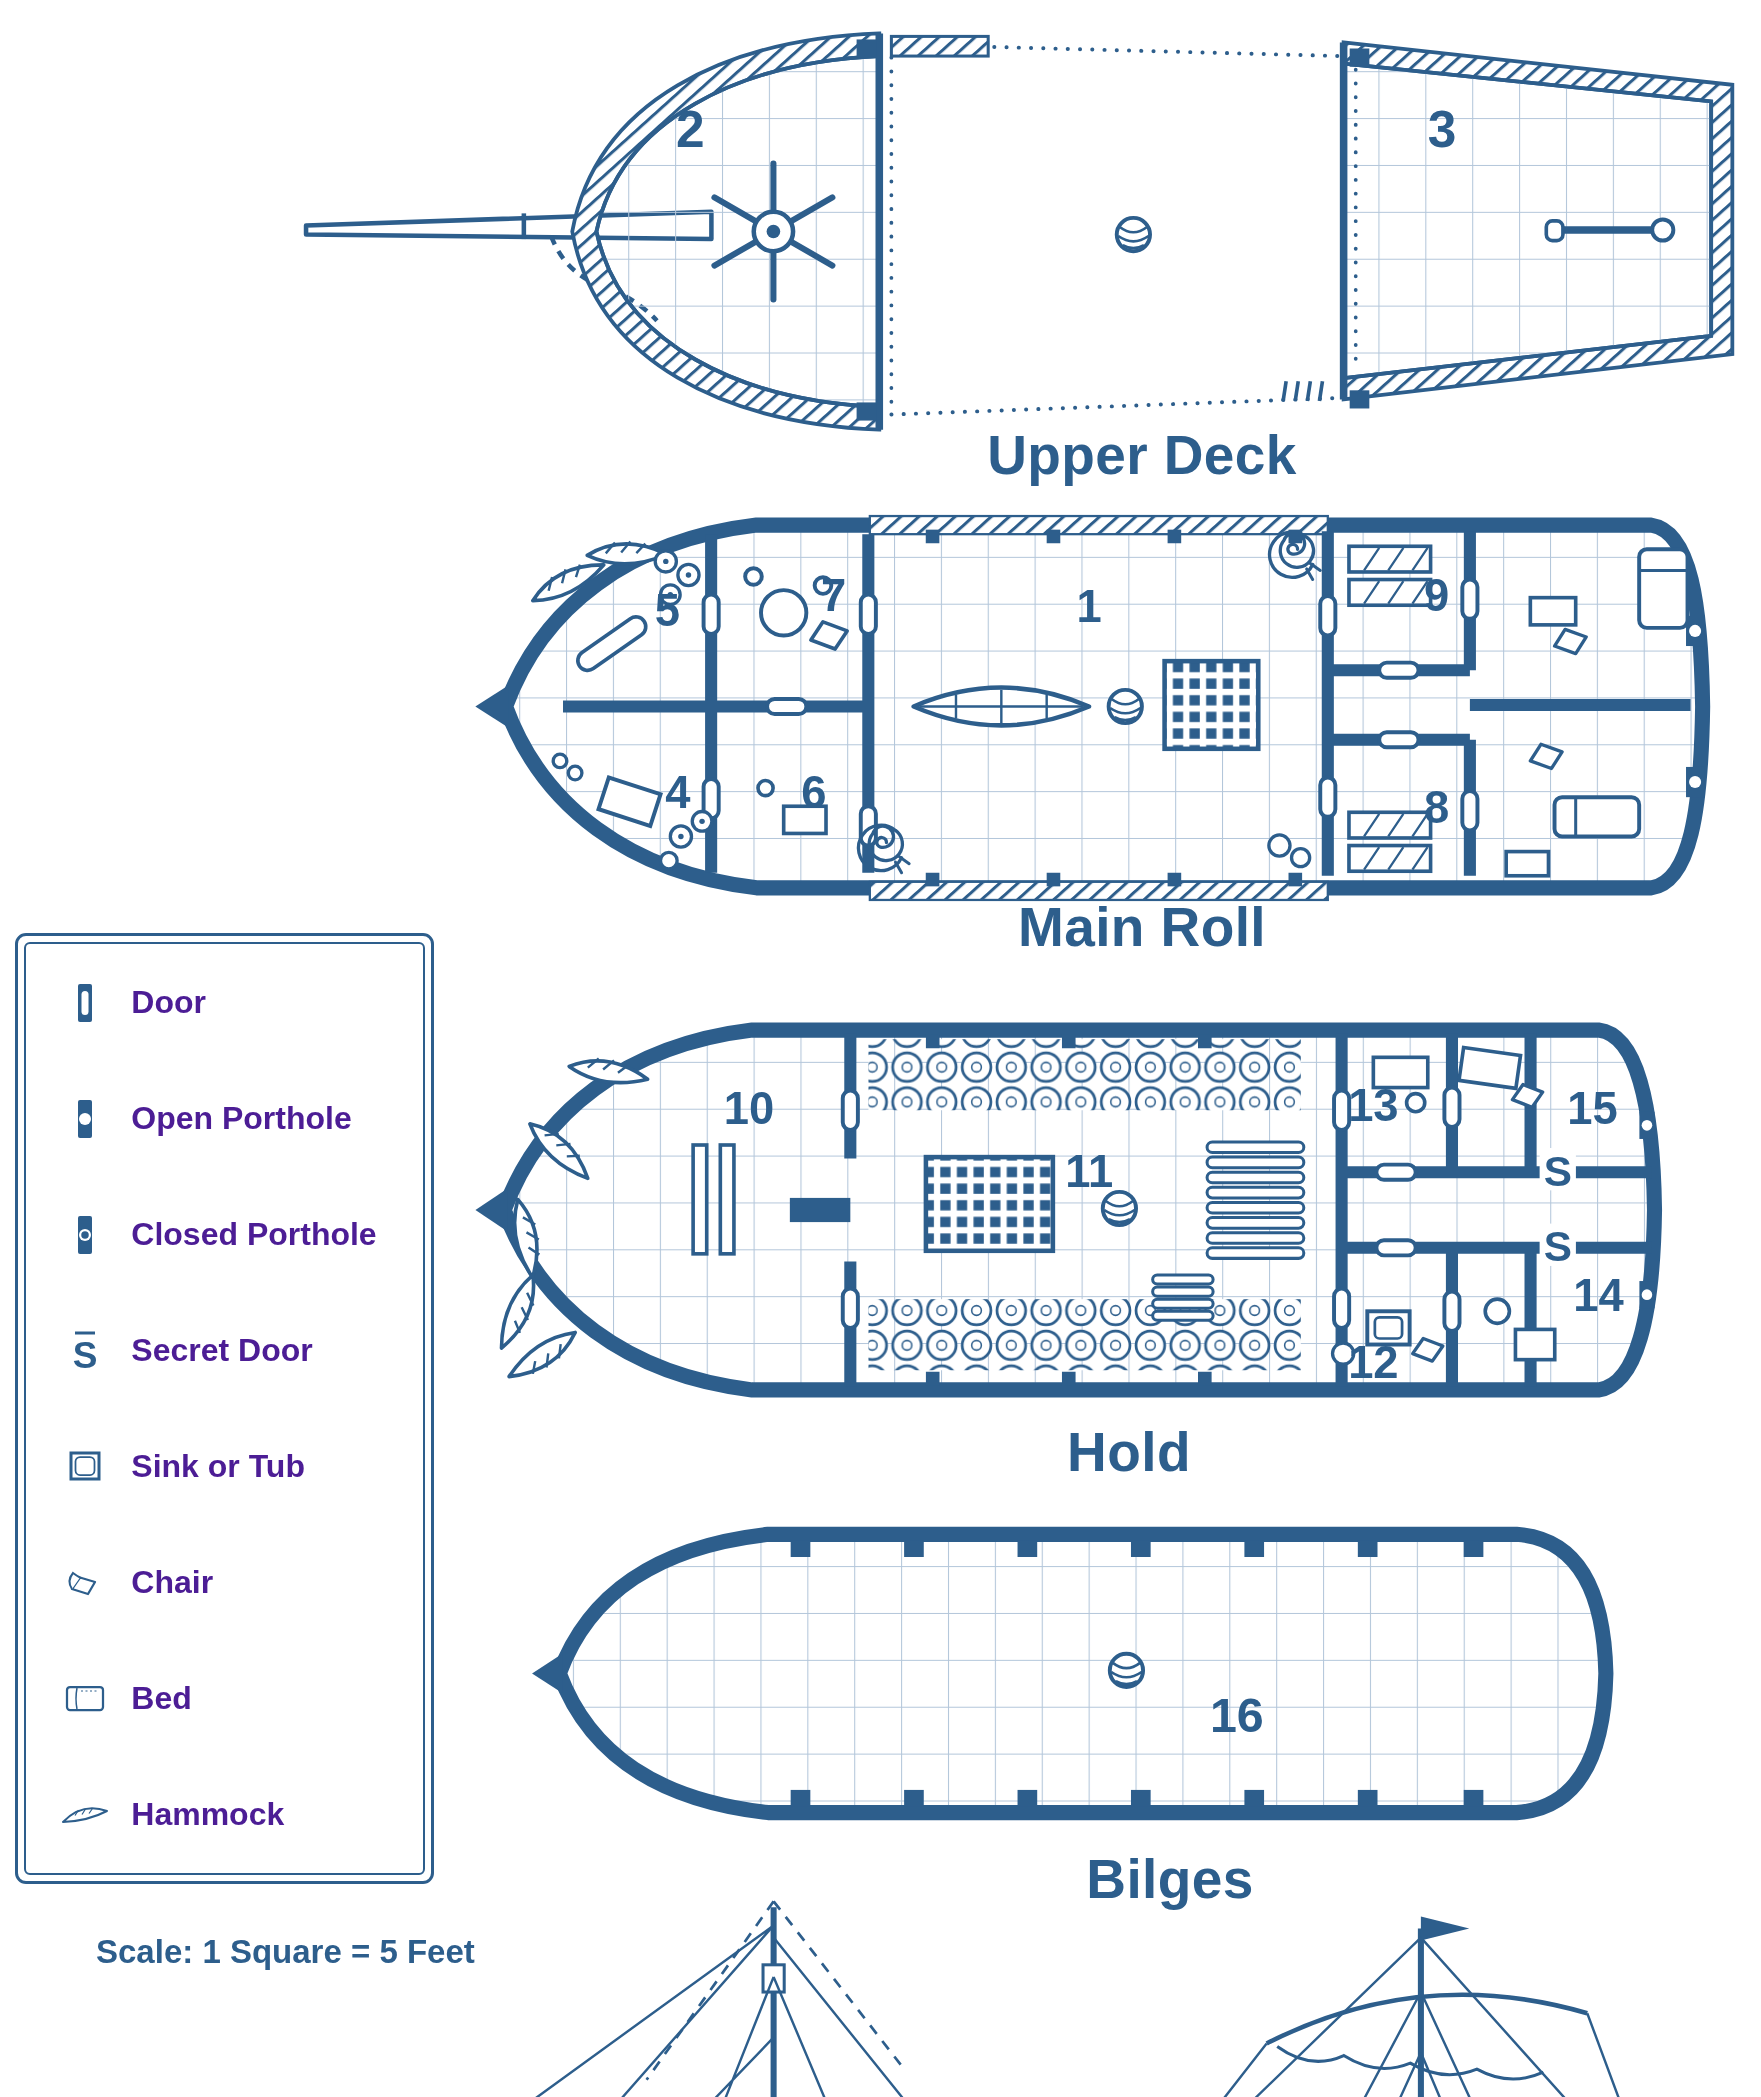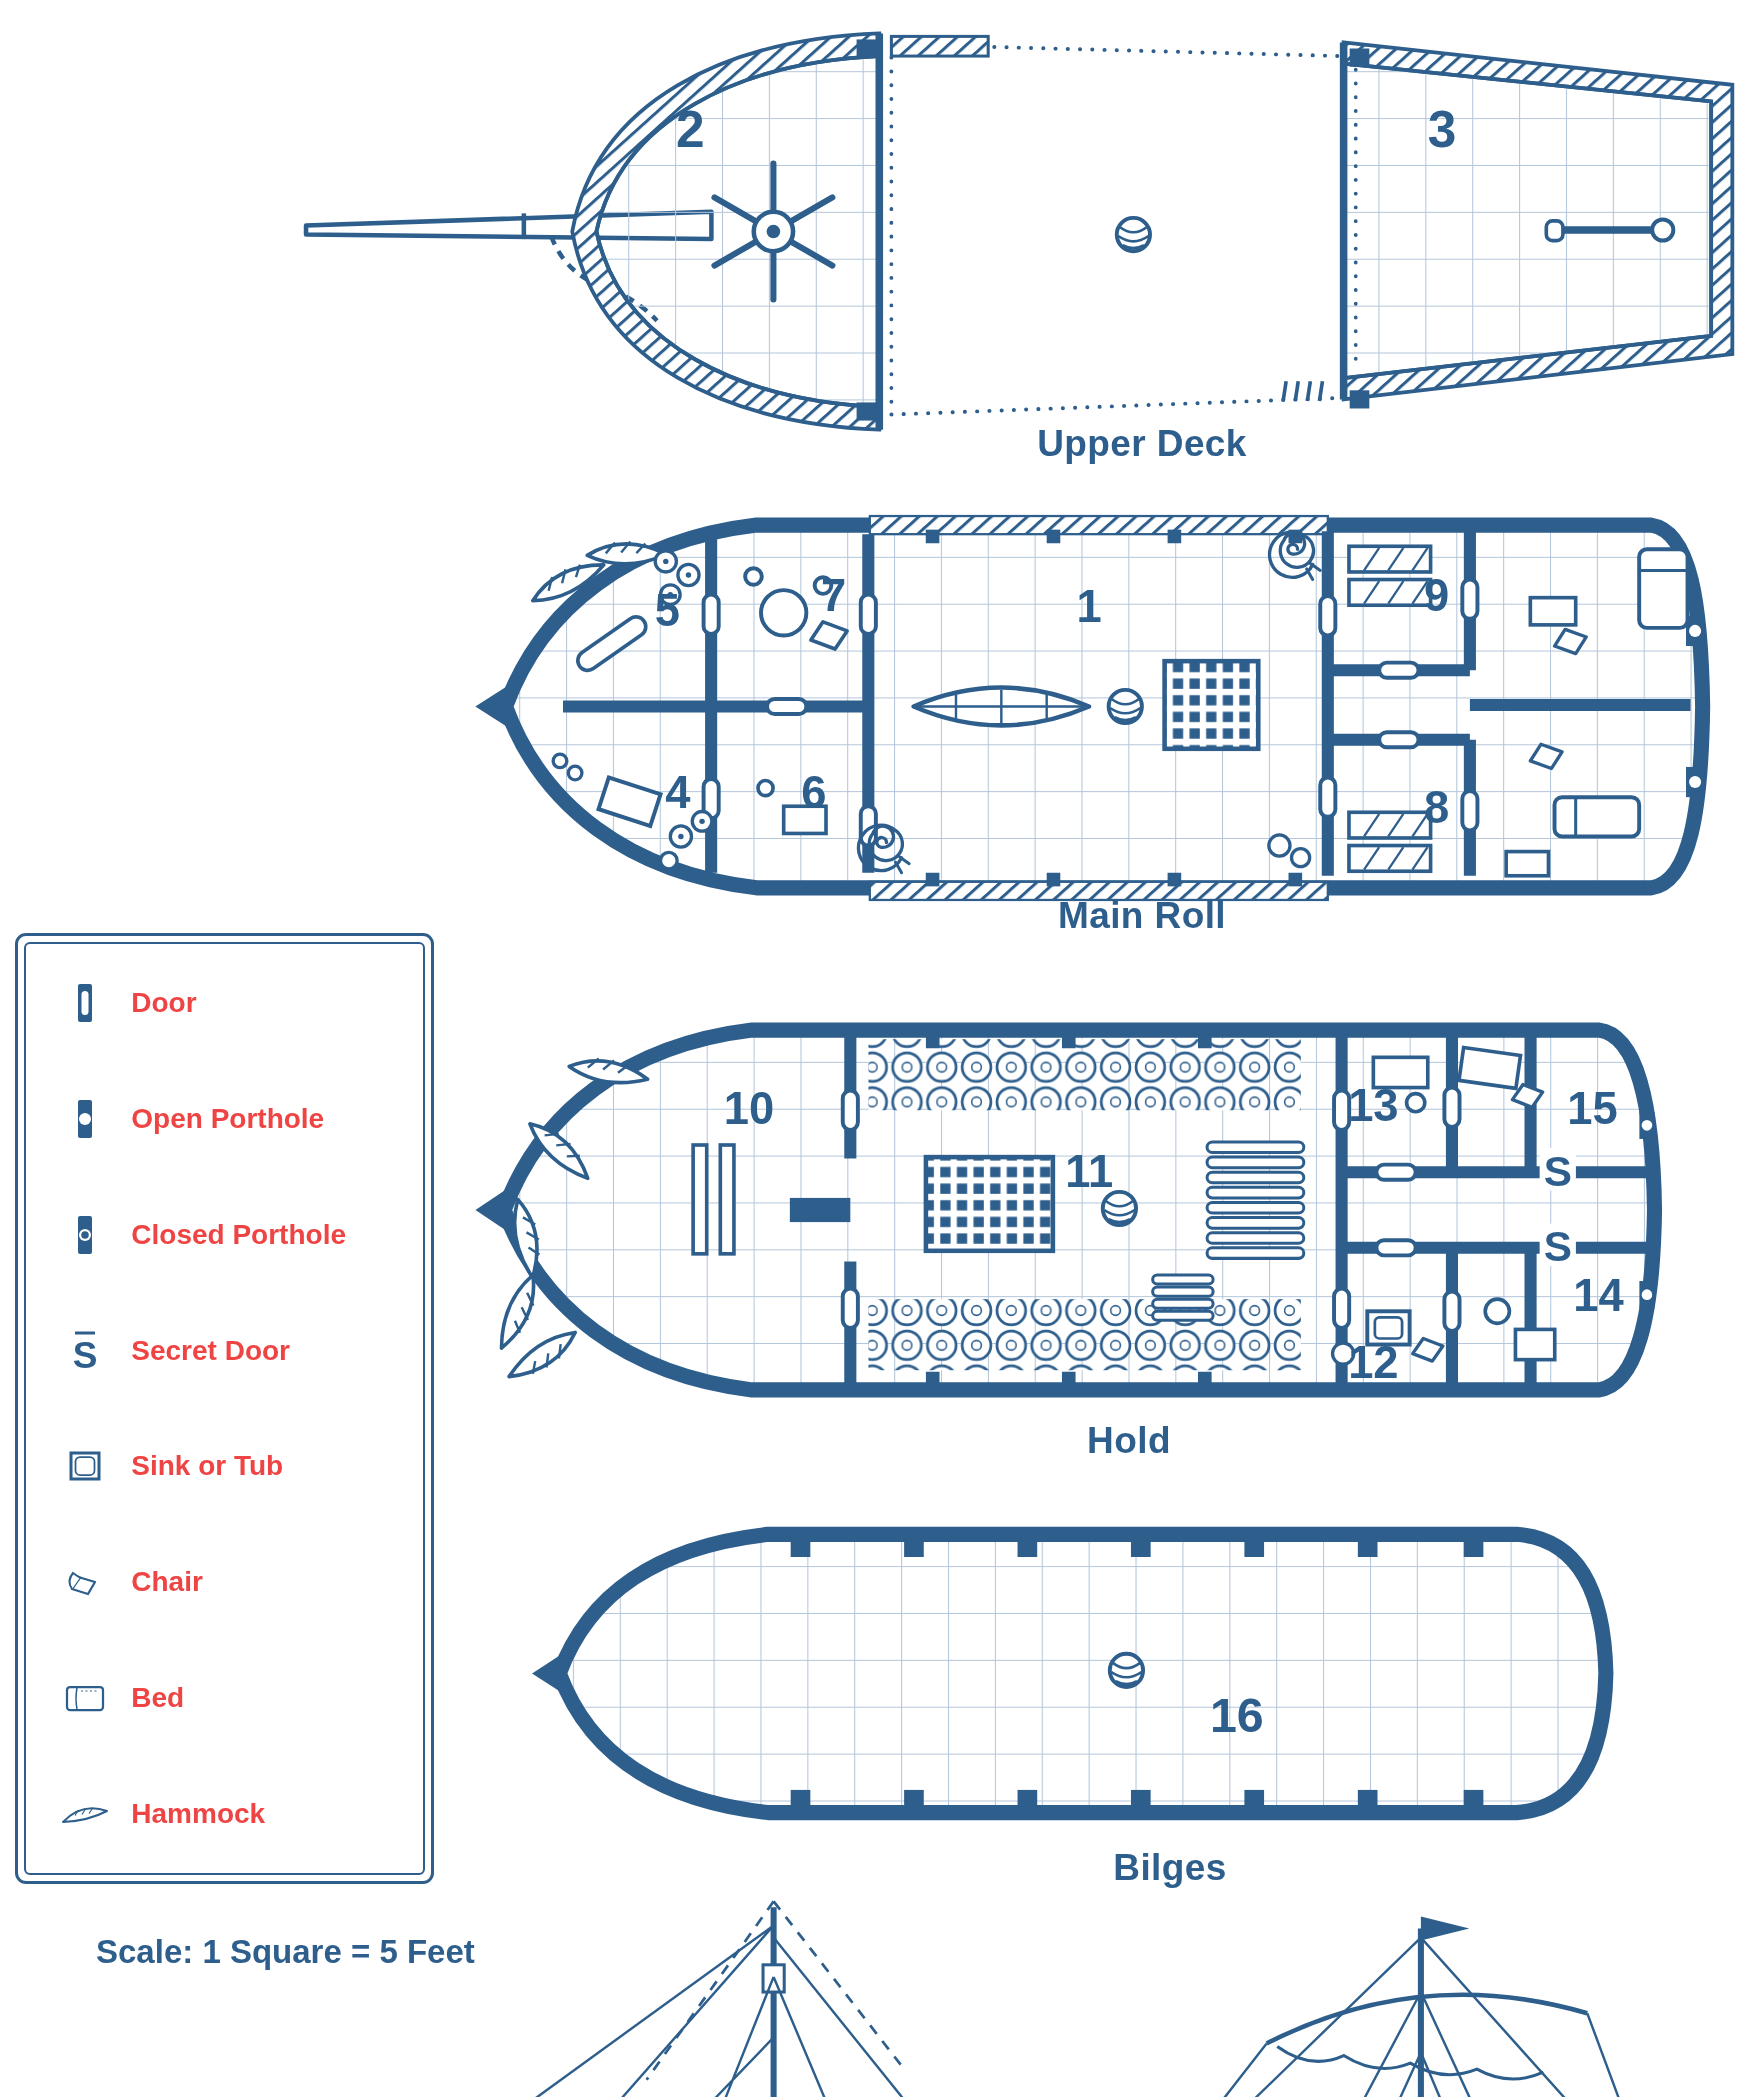--- a/index.html
+++ b/index.html
@@ -1,26 +1,26 @@
 <!DOCTYPE html>
 <html style="font-size:6.7px"><head>
 <meta charset="utf-8">
 <style>
   * { margin:0; padding:0; box-sizing:border-box; }
   html,body { width:1762px; height:2391px; background:#ffffff; font-family:"Liberation Sans",sans-serif; }
   .canvas { position:absolute; inset:0; width:1762px; height:2391px; overflow:hidden; }
   .abs { position:absolute; }
-  .deck-label { position:absolute; transform:translateX(-50%); color:#2d5e8c; font-size:37px; font-weight:700; white-space:nowrap; letter-spacing:0.4px; }
+  .deck-label { position:absolute; transform:translateX(-50%); color:#2d5e8c; font-size:55px; font-weight:700; white-space:nowrap; letter-spacing:0.4px; }
   svg { overflow:visible; display:block; }
   svg text { font-family:"Liberation Sans",sans-serif; font-weight:700; fill:#2d5e8c; }
   .legend-box { position:absolute; left:15px; top:933px; width:419px; height:951px; border:3.8px solid #2d5e8c; border-radius:11px; padding:6.3px; background:#fff; }
   .legend-inner { width:100%; height:100%; border:2.1px solid #2d5e8c; border-radius:5.9px; display:flex; flex-direction:column; justify-content:space-between; padding:29px 17px 29px 29px; }
   .lg-row { display:flex; align-items:center; gap:17px; }
   .lg-icon { width:59px; height:59px; flex:0 0 59px; display:flex; align-items:center; justify-content:center; }
-  .lg-label { color:#ef4444; font-size:28px; font-weight:700; white-space:nowrap; }
+  .lg-label { color:#4c1d95; font-size:32px; font-weight:700; white-space:nowrap; }
   .scale-note { position:absolute; left:96px; top:1933px; color:#2d5e8c; font-size:33px; font-weight:700; white-space:nowrap; }
 </style>
 </head>
 <body>
 
 <div class="canvas">
 
   <svg class="abs" style="left:300px;top:24px" width="1452" height="412" viewBox="0 0 960 272">
     <defs>
       <pattern id="gridU" width="31" height="31" patternUnits="userSpaceOnUse">

